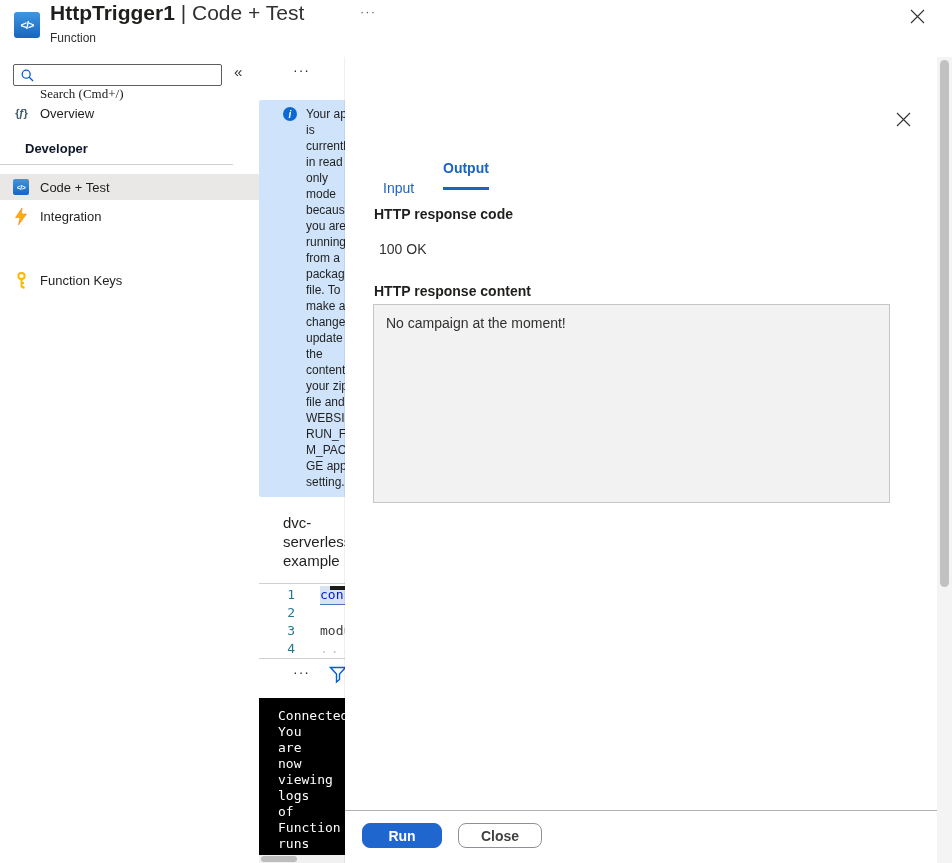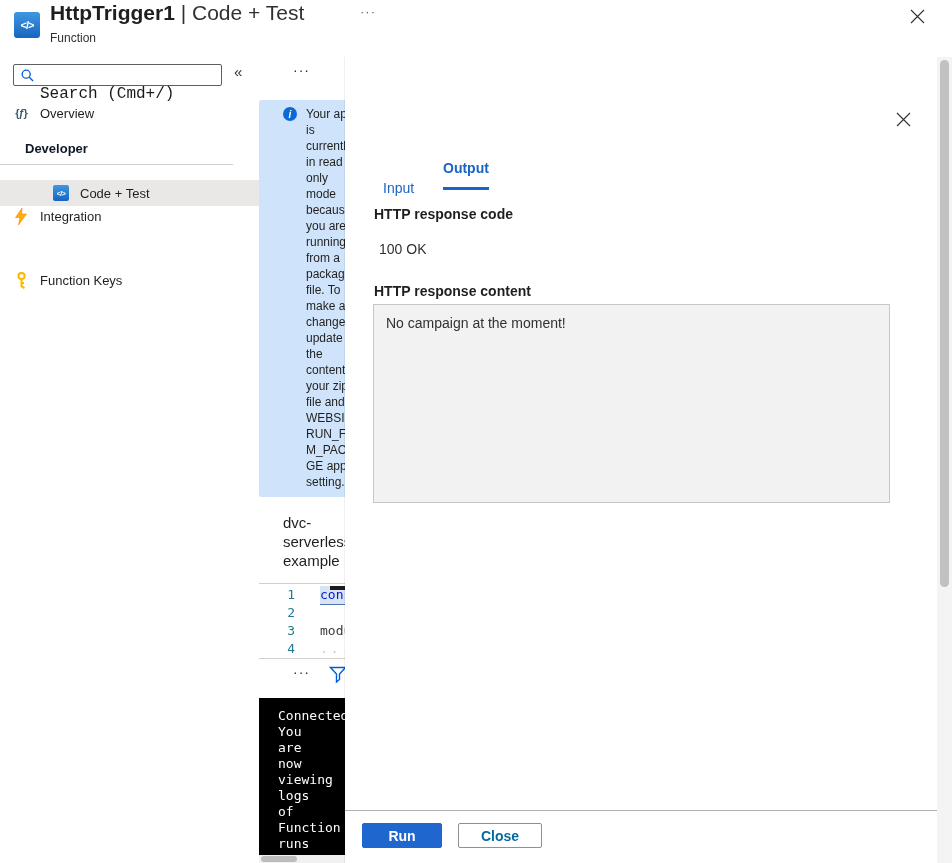--- a/index.html
+++ b/index.html
@@ -20,33 +20,33 @@
   .title .suffix { font-weight:400; color:#323130; }
   .subtitle { left:50px; top:31px; font-size:12px; color:#323130; }
   .hdr-more { left:360px; top:4px; font-size:13px; color:#605e5c; letter-spacing:1px; cursor:pointer; }
   .close-x { width:22px; height:22px; display:flex; align-items:center; justify-content:center; cursor:pointer; }
   .hdr-close { left:906px; top:5px; }
 
   
   .search-box { left:13px; top:64px; width:209px; height:22px; border:1px solid #605e5c; border-radius:2px;
     background:#fff; display:flex; align-items:center; }
   .search-box svg { margin:0 6px 0 7px; flex:none; }
-  .search-input { border:none; outline:none; width:160px; font-size:16px; font-family:Liberation Mono, monospace; color:#1b1a19; background:transparent;margin-top:38px; }
+  .search-input { border:none; outline:none; width:160px; font-size:13px; font-family:Liberation Serif, serif; color:#1b1a19; background:transparent;margin-top:38px; }
   .search-input::placeholder { color:#1b1a19; opacity:1; }
   .collapse { left:234px; top:63px; font-size:15px; color:#323130; cursor:pointer; }
   .mid-more-top { left:293px; top:62px; font-size:14px; color:#323130; letter-spacing:1px; cursor:pointer; }
 
   .nav-row { left:0; width:259px; height:26px; display:flex; align-items:center; cursor:pointer; font-size:13px; color:#201f1e; }
   .nav-row .ic { width:16px; height:16px; margin-left:13px; margin-right:11px; flex:none;
     display:flex; align-items:center; justify-content:center; }
   .row-overview { top:100px; }
   .ic-overview { font-size:11px; color:#3e5a6b; font-weight:bold; letter-spacing:-1px; }
   .section-h { left:13px; top:141px; font-size:13px; font-weight:700; color:#0f172a;margin-left:12px; }
   .side-divider { left:0; top:164px; width:233px; height:1px; background:#d2d0ce; }
-  .row-codetest { top:180px; background:#e9e8e7;padding-left:40px; }
+  .row-codetest { top:174px; background:#e9e8e7; }
   .ic-codetest { background:linear-gradient(180deg,#3f97e0,#1665c0); border-radius:2px; color:#fff;
     font-size:7px; font-weight:bold; letter-spacing:-0.5px; }
   .row-integration { top:203px; }
   .row-monitor { top:235px; }
   .ic-monitor { background:linear-gradient(180deg,#f58220,#e8590c); border-radius:2px; }
   .row-funckeys { top:267px; }
 
   
   .banner { left:259px; top:100px; width:160px; height:397px; background:#cfe4fa; border-radius:2px; z-index:1; }
   .banner-icon { left:283px; top:107px; width:14px; height:14px; border-radius:50%; background:#0b69d6;
@@ -85,24 +85,24 @@
   .tab-input { left:38px; top:103px;margin-top:20px; }
   .tab-output { left:98px; top:103px; font-weight:700; }
   .tab-underline { left:98px; top:130px; width:46px; height:3px; background:#1b63c5; }
   .lbl { font-size:14px; font-weight:700; color:#201f1e; }
   .resp-code-lbl { left:29px; top:149px;text-align:right; }
   .resp-code-val { left:34px; top:184px; font-size:14px; color:#323130; }
   .resp-content-lbl { left:29px; top:226px; }
   .resp-box { left:28px; top:247px; width:517px; height:199px; background:#f2f2f2; border:1px solid #c8c6c4;
     font-size:14px; color:#323130; padding:10px 12px; overflow:auto; }
   .footer-sep { left:0; top:753px; width:592px; height:1px; background:#b3b0ad; }
-  .btn { top:766px; height:25px; border-radius:2px; font-size:14px; font-weight:600;
+  .btn { top:766px; height:25px; border-radius:8px; font-size:14px; font-weight:600;
     display:flex; align-items:center; justify-content:center; cursor:pointer; font-family:"Liberation Sans",sans-serif; }
   .btn-run { left:17px; width:80px; background:#1f66cf; color:#fff; border:1px solid #1f66cf; }
-  .btn-close { left:113px; width:84px; background:#fff; color:#0369a1; border:1px solid #8f9096; }
+  .btn-close { left:113px; width:84px; background:#fff; color:#404040; border:1px solid #8f9096; }
 
   
   .sb-track { left:937px; top:57px; width:15px; height:806px; background:#f4f4f4; z-index:30; }
   .sb-thumb { left:940px; top:60px; width:9px; height:527px; background:#c1c1c1; border-radius:5px; z-index:31; cursor:pointer; }
 </style>
 </head>
 <body>
 
 <div class="stage">
 

